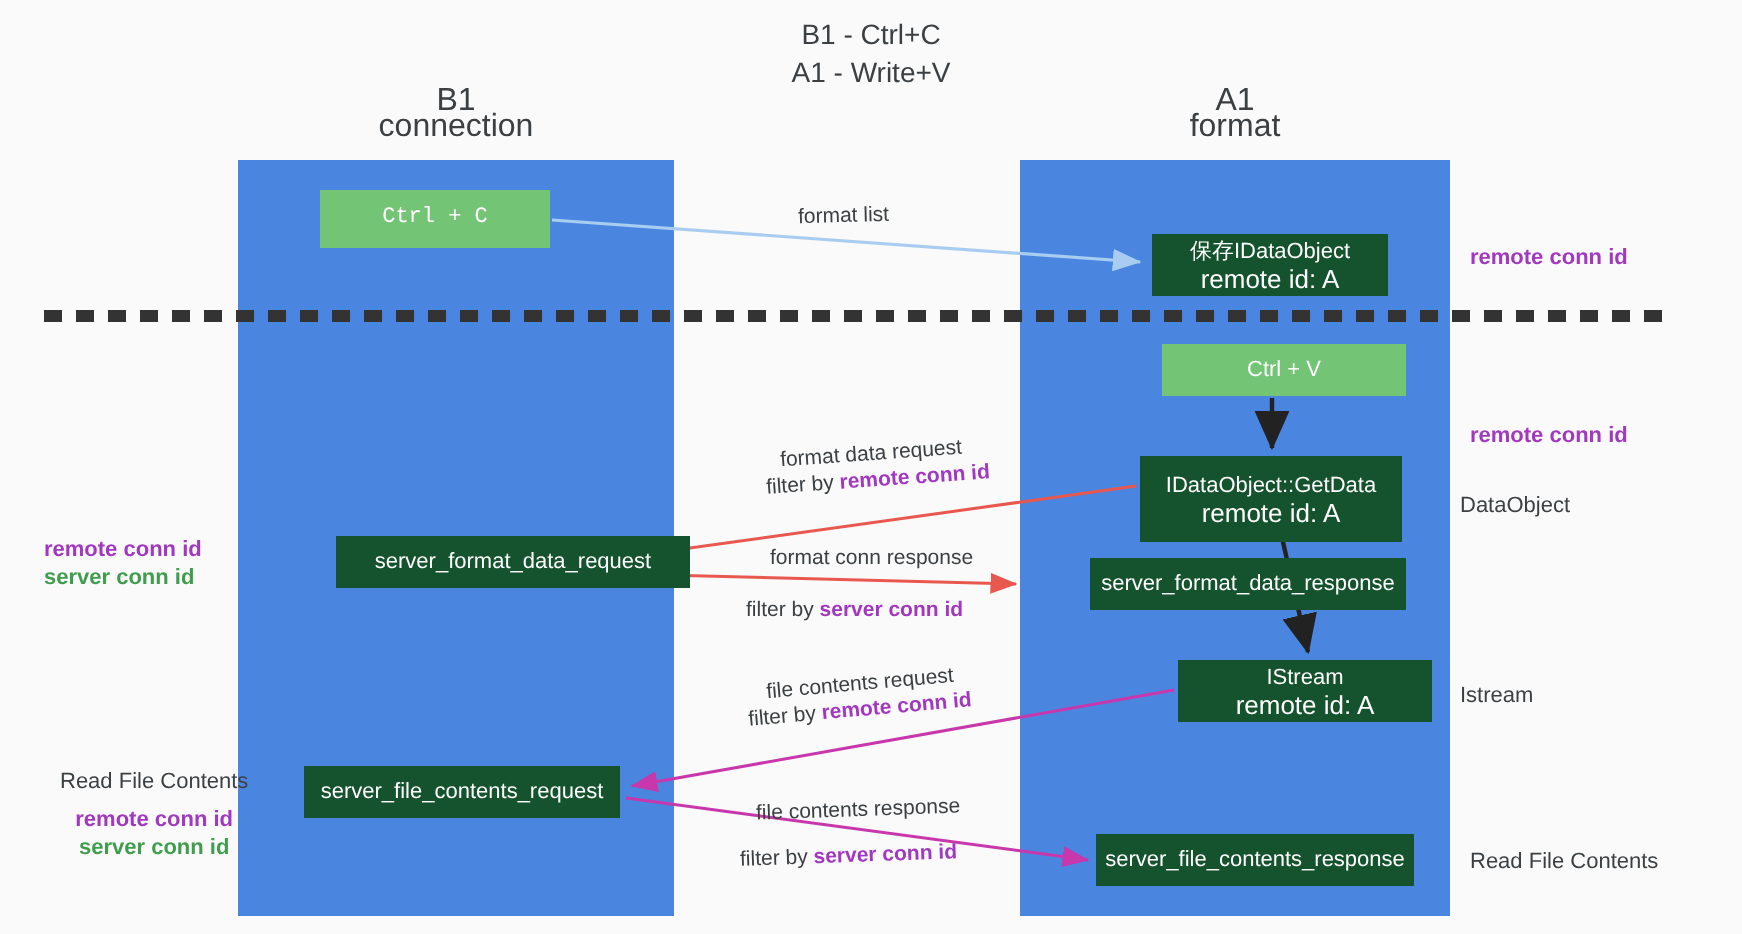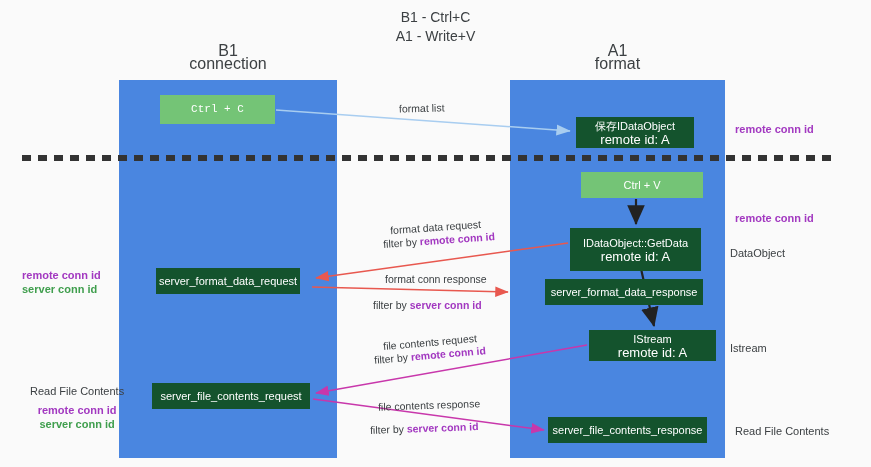--- a/index.html
+++ b/index.html
@@ -49,21 +49,21 @@
   }
   .green{background:#74c476;}
   .orange{background:#14532d;}
   .node .l1{font-size:11px;}
   .node .l2{font-size:13px;}
 
   #n-ctrlc{left:160px;top:95px;width:115px;height:29px;font-family:Liberation Mono, monospace;}
   #n-copyobj{left:576px;top:117px;width:118px;height:31px;}
   #n-ctrlv{left:581px;top:172px;width:122px;height:26px;}
   #n-getdata{left:570px;top:228px;width:131px;height:43px;}
-  #n-fmtreq{left:156px;top:268px;width:144px;height:26px;}
+  #n-fmtreq{left:168px;top:268px;width:177px;height:26px;}
   #n-fmtresp{left:513px;top:279px;width:158px;height:26px;margin-left:32px;}
   #n-istream{left:589px;top:330px;width:127px;height:31px;}
   #n-filereq{left:152px;top:383px;width:158px;height:26px;}
   #n-fileresp{left:548px;top:417px;width:159px;height:26px;}
 
   
   .side{font-size:11px;line-height:14px;color:#3c4043;}
   .purple{color:#a238c0;font-weight:bold;}
   .green-t{color:#3f9e4d;font-weight:bold;}
   .plain{color:#3c4043;}

